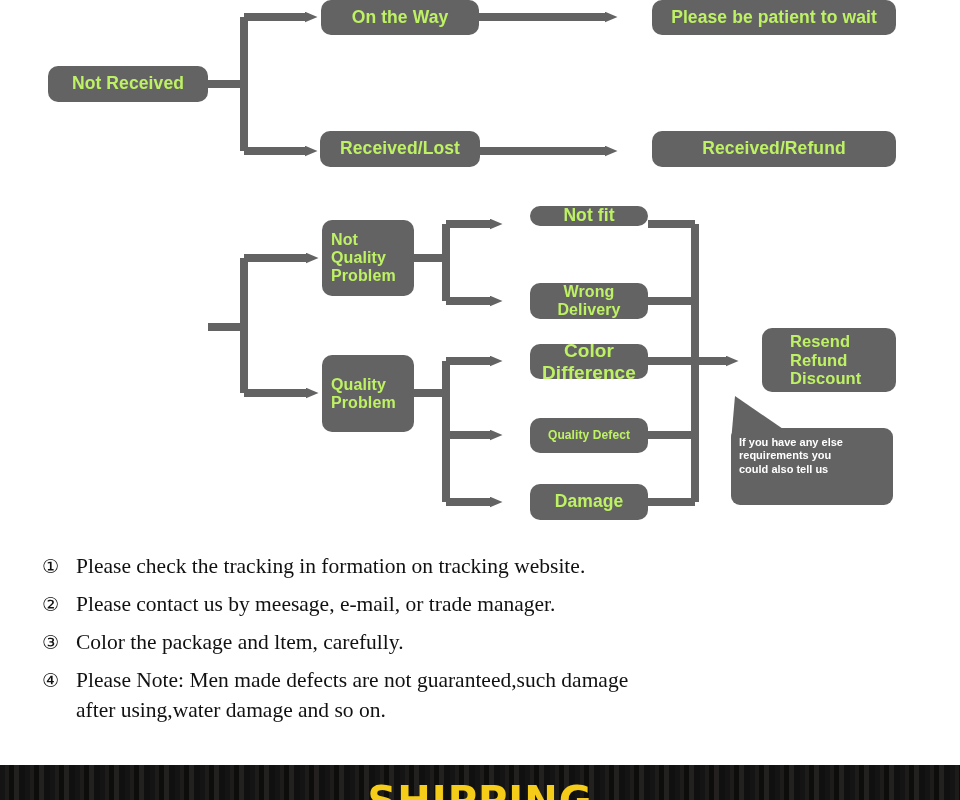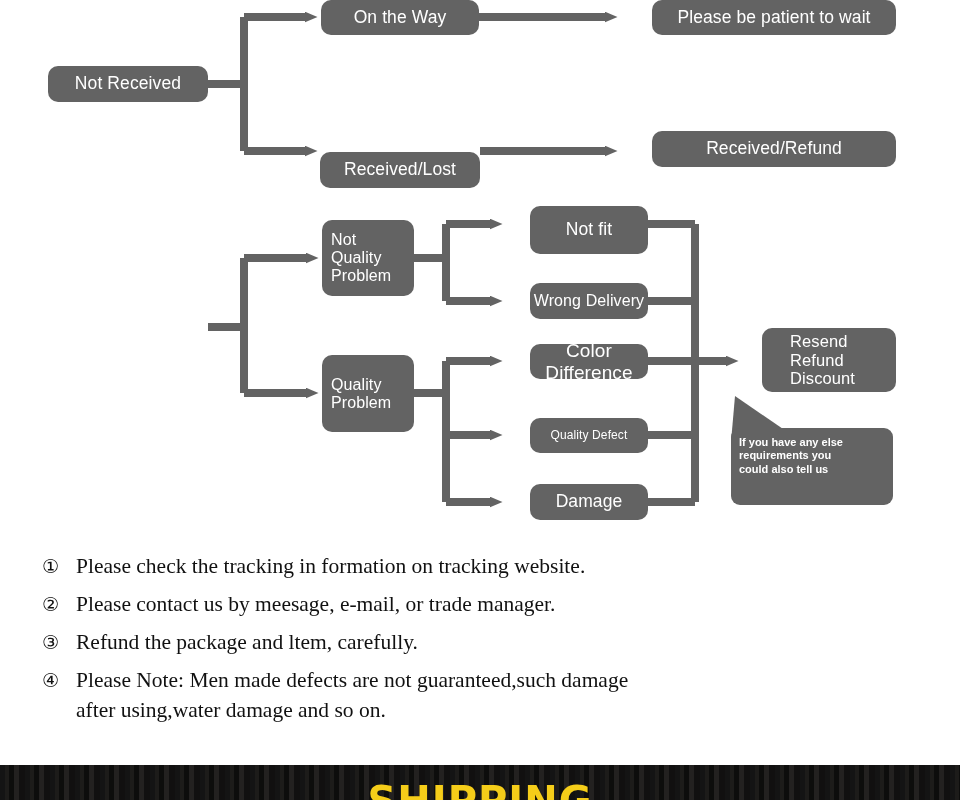--- a/index.html
+++ b/index.html
@@ -25,28 +25,28 @@
     left: 0;
     top: 0;
     width: 960px;
     height: 545px;
     display: block;
   }
 
   .node {
     position: absolute;
     background: #636363;
-    color: #ffffff;
+    color: #bef264;
     border-radius: 10px;
     display: flex;
     align-items: center;
     justify-content: center;
     text-align: center;
     font-family: "Liberation Sans", sans-serif;
-    font-weight: 400;
+    font-weight: 700;
     line-height: 1.12;
     box-sizing: border-box;
     letter-spacing: .1px;
     z-index: 3;
   }
   .node.left-align {
     justify-content: flex-start;
     text-align: left;
     padding-left: 9px;
   }
@@ -180,33 +180,33 @@
       <path d="M648,361 H726" marker-end="url(#arrow)"></path>
     </g>
   </svg>
 
   <div class="node" style="left:48px; top:66px; width:160px; height:36px; font-size:17.5px;">Not Received</div>
 
   <div class="node" style="left:321px; top:0px; width:158px; height:35px; font-size:17.5px;">On the Way</div>
 
   <div class="node" style="left:652px; top:0px; width:244px; height:35px; font-size:17.5px;">Please be patient to wait</div>
 
-  <div class="node" style="left:320px; top:131px; width:160px; height:36px; font-size:17.5px;margin-top:21px;">Received/Lost</div>
+  <div class="node" style="left:320px; top:131px; width:160px; height:36px; font-size:17.5px;">Received/Lost</div>
 
   <div class="node" style="left:652px; top:131px; width:244px; height:36px; font-size:17.5px;">Received/Refund</div>
 
 
   <div class="node left-align" style="left:322px; top:220px; width:92px; height:76px; font-size:16px; white-space:pre-line;">Not
 Quality
 Problem</div>
 
   <div class="node left-align" style="left:322px; top:355px; width:92px; height:77px; font-size:16px; white-space:pre-line;">Quality
 Problem</div>
 
-  <div class="node" style="left:530px; top:206px; width:118px; height:48px; font-size:17.5px;">Not fit</div>
+  <div class="node" style="left:530px; top:206px; width:118px; height:20px; font-size:17.5px;">Not fit</div>
 
   <div class="node" style="left:530px; top:283px; width:118px; height:36px; font-size:16px;">Wrong Delivery</div>
 
   <div class="node" style="left:530px; top:344px; width:118px; height:35px; font-size:19px;">Color Difference</div>
 
   <div class="node" style="left:530px; top:418px; width:118px; height:35px; font-size:12px;">Quality Defect</div>
 
   <div class="node" style="left:530px; top:484px; width:118px; height:36px; font-size:17.5px;">Damage</div>
 
   <div class="node left-align" style="left:762px; top:328px; width:134px; height:64px; font-size:16.5px; white-space:pre-line; padding-left:28px;">Resend
@@ -230,21 +230,21 @@
       <div class="note-text">Please check the tracking in formation on tracking website.</div>
     </div>
 
     <div class="note-row">
       <div class="note-num">②</div>
       <div class="note-text">Please contact us by meesage, e-mail, or trade manager.</div>
     </div>
 
     <div class="note-row">
       <div class="note-num">③</div>
-      <div class="note-text">Refund the package and ltem, carefully.</div>
+      <div class="note-text">Color the package and ltem, carefully.</div>
     </div>
 
     <div class="note-row">
       <div class="note-num">④</div>
       <div class="note-text">Please Note: Men made defects  are not guaranteed,such damage
 after using,water damage and so on.</div>
     </div>
 
   </div>
 

